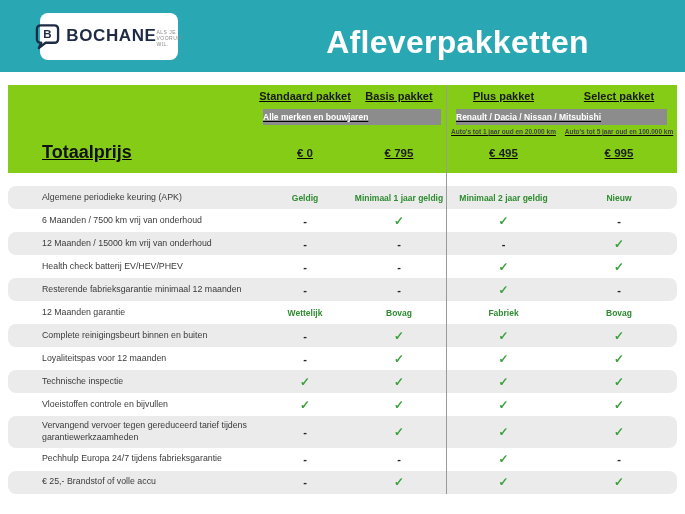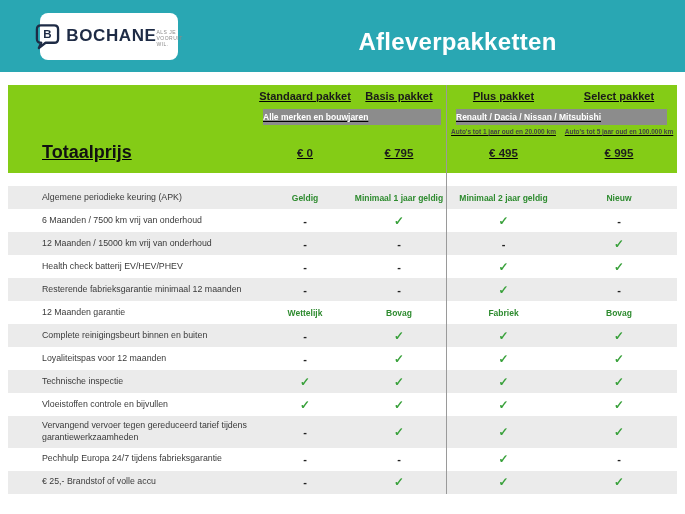--- a/index.html
+++ b/index.html
@@ -35,21 +35,21 @@
     letter-spacing: 0.6px; line-height: 1;
   }
   .logo-tagline {
     font-size: 5px; color: #8a8a8a; letter-spacing: 0.5px;
     margin-top: 2px; align-self: flex-end;
   }
   .page-title {
     position: absolute;
     top: 0; left: 230px; right: 0; height: 84px;
     display: flex; align-items: center; justify-content: center;
-    color: #ffffff; font-size: 24px; font-weight: bold;
+    color: #ffffff; font-size: 32px; font-weight: bold;
     letter-spacing: 0.3px;
   }
 
   
   .table-wrap {
     position: relative;
     margin: 13px 8px 0 8px;
   }
   .grid {
     display: grid;
@@ -77,21 +77,21 @@
   .price-label {
     font-size: 18px; font-weight: bold; color: #111111;
     padding-left: 34px;
   }
   .price-val {
     font-size: 11.5px; font-weight: bold; color: #1d1d1d;
     text-align: center;
   }
   .gap { height: 13px; background: #ffffff; }
 
-  .row { min-height: 23px; align-items: center; }
+  .row { min-height: 23px; align-items: center; border-radius: 8px; }
   .row.shade { background: #EBEBEB; }
   .row .label {
     font-size: 8.8px; color: #3a3a3a;
     padding: 4px 6px 4px 34px; line-height: 1.35;
   }
   .cell.value { text-align: center; }
   .cell.value.dash { font-size: 11px; font-weight: bold; color: #222222; }
   .cell.value.check { font-size: 12px; font-weight: bold; color: #39A13B; }
   .cell.value.green-text { font-size: 8.5px; font-weight: bold; color: #2E8B2F; }
 

